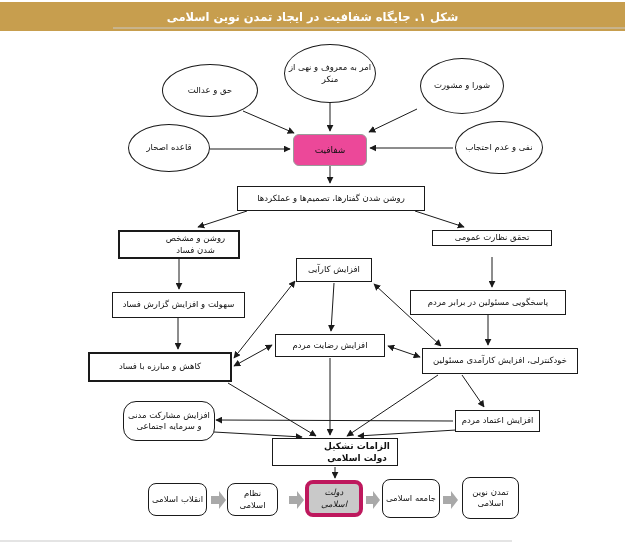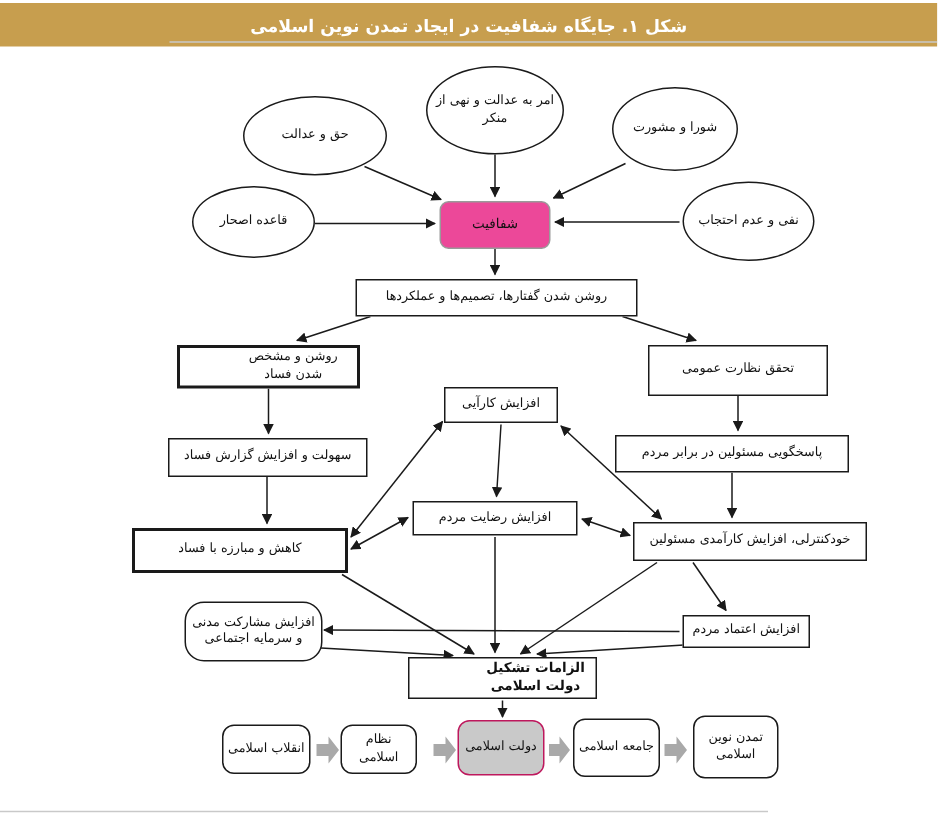--- a/index.html
+++ b/index.html
@@ -19,21 +19,21 @@
     position:absolute;display:flex;align-items:center;justify-content:center;
     text-align:center;font-size:8.5px;line-height:1.35;direction:rtl;
     background:#fff;border:1px solid #1a1a1a;color:#111;padding:1px 3px;box-sizing:border-box;
   }
   .ellipse{border-radius:50%;border-width:1px;}
   .grayfill{background:#ec4899;border:1px solid #9a9a9a;border-radius:6px;}
   .thick{border-width:2px;}
   .mthick{border-width:1.5px;}
   .bold{font-weight:bold;padding-left:47px;}
   .round{border-radius:8px;border-width:1.3px;}
-  .graynode{background:#C9C9C9;border:1px solid #be185d;border-radius:8px;}
+  .graynode{background:#C9C9C9;border:4px solid #be185d;border-radius:8px;font-style:italic;}
 </style>
 </head>
 <body>
 
 <div class="stage">
 
   <div class="titlebar">
     <span>شکل ۱. جایگاه شفافیت در ایجاد تمدن نوین اسلامی</span>
   </div>
 
@@ -84,35 +84,35 @@
 
     <g fill="#A9A9A9">
       <polygon points="211,496 219,496 219,491 226,500 219,509 219,504 211,504"></polygon>
       <polygon points="289,496 297,496 297,491 304,500 297,509 297,504 289,504"></polygon>
       <polygon points="366,496 373,496 373,491 380,500 373,509 373,504 366,504"></polygon>
       <polygon points="443,496 451,496 451,491 458,500 451,509 451,504 443,504"></polygon>
     </g>
   </svg>
 
   <div class="node ellipse" style="left:162px;top:64px;width:96px;height:53px;">حق و عدالت</div>
-  <div class="node ellipse" style="left:284px;top:44px;width:92px;height:59px;">امر به عدالت و نهی از منکر</div>
-  <div class="node ellipse" style="left:408px;top:58px;width:84px;height:56px;">شورا و مشورت</div>
+  <div class="node ellipse" style="left:284px;top:44px;width:92px;height:59px;">امر به معروف و نهی از منکر</div>
+  <div class="node ellipse" style="left:420px;top:58px;width:84px;height:56px;">شورا و مشورت</div>
   <div class="node ellipse" style="left:128px;top:124px;width:82px;height:48px;">قاعده اصحار</div>
   <div class="node ellipse" style="left:455px;top:121px;width:88px;height:53px;">نفی و عدم احتجاب</div>
 
   <div class="node grayfill" style="left:293px;top:134px;width:74px;height:32px;font-size:9px;">شفافیت</div>
 
   <div class="node" style="left:237px;top:186px;width:188px;height:25px;">روشن شدن گفتارها، تصمیم‌ها و عملکردها</div>
 
   <div class="node thick" style="left:118px;top:230px;width:122px;height:29px;padding-left:36px;">روشن و مشخص شدن فساد</div>
   <div class="node" style="left:112px;top:292px;width:133px;height:26px;text-align:center;">سهولت و افزایش گزارش فساد</div>
   <div class="node thick" style="left:88px;top:352px;width:144px;height:30px;">کاهش و مبارزه با فساد</div>
   <div class="node" style="left:123px;top:401px;width:92px;height:40px;border-radius:13px;">افزایش مشارکت مدنی و سرمایه اجتماعی</div>
 
-  <div class="node" style="left:432px;top:230px;width:120px;height:34px;">تحقق نظارت عمومی</div>
+  <div class="node" style="left:432px;top:230px;width:120px;height:16px;">تحقق نظارت عمومی</div>
   <div class="node" style="left:410px;top:290px;width:156px;height:25px;">پاسخگویی مسئولین در برابر مردم</div>
   <div class="node" style="left:422px;top:348px;width:156px;height:26px;">خودکنترلی، افزایش کارآمدی مسئولین</div>
   <div class="node" style="left:455px;top:410px;width:85px;height:22px;">افزایش اعتماد مردم</div>
 
   <div class="node" style="left:296px;top:258px;width:76px;height:24px;">افزایش کارآیی</div>
   <div class="node" style="left:275px;top:334px;width:110px;height:23px;">افزایش رضایت مردم</div>
   <div class="node mthick bold" style="left:272px;top:438px;width:126px;height:28px;font-size:9px;">الزامات تشکیل دولت اسلامی</div>
 
   <div class="node round" style="left:148px;top:483px;width:59px;height:33px;">انقلاب اسلامی</div>
   <div class="node round" style="left:227px;top:483px;width:51px;height:33px;">نظام اسلامی</div>

